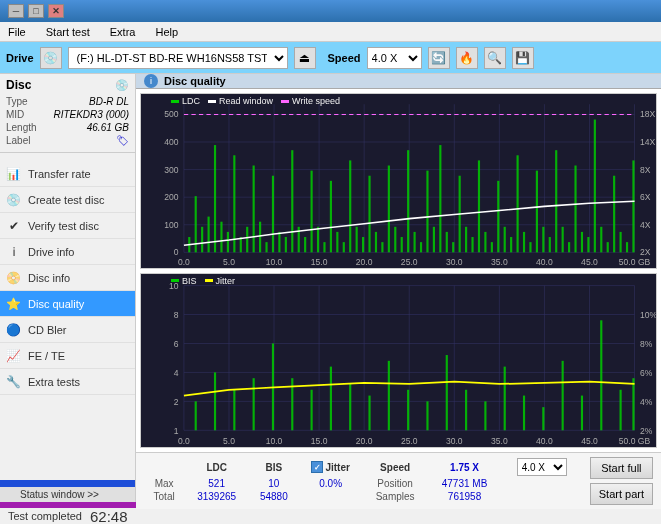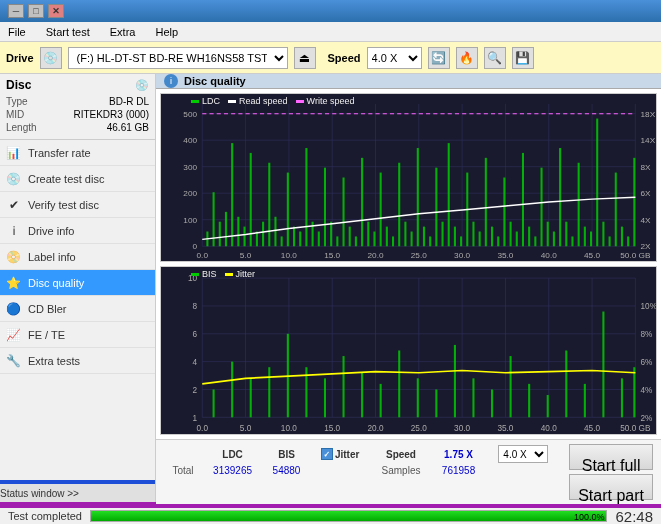--- a/index.html
+++ b/index.html
@@ -52,21 +52,21 @@
       gap: 12px;
       font-size: 11px;
     }
     .menu-item {
       cursor: pointer;
       padding: 2px 4px;
     }
 
     
     .toolbar {
-      background: #fef9c3;
+      background: #7dd3fc;
       height: 32px;
       display: flex;
       align-items: center;
       padding: 0 6px;
       border-bottom: 1px solid #ccc;
       gap: 6px;
     }
     .toolbar-label {
       font-size: 11px;
       font-weight: bold;
@@ -100,26 +100,27 @@
     }
 
     
     .main-layout {
       display: flex;
       height: calc(524px - 22px - 20px - 32px - 22px);
     }
 
     
     .sidebar {
-      width: 156px;
+      width: 136px;
       background: #f0f0f0;
       border-right: 1px solid #ccc;
       display: flex;
       flex-direction: column;
       overflow: hidden;
+      gap: 8px;
     }
 
     
     .disc-panel {
       background: #f0f0f0;
       padding: 4px 6px;
       border-bottom: 1px solid #ccc;
     }
     .disc-panel-header {
       display: flex;
@@ -138,21 +139,21 @@
     }
     .disc-info-key {
       color: #555;
       font-size: 10px;
     }
     .disc-info-val {
       color: #0000cc;
       font-size: 10px;
       text-align: right;
     }
-    .disc-info-val.black { color: #000; }
+    .disc-info-val.black { color: #000; font-style: italic; }
 
     
     .nav-items {
       flex: 1;
       overflow: hidden;
     }
     .nav-item {
       display: flex;
       align-items: center;
       height: 26px;
@@ -173,24 +174,24 @@
       display: flex;
       align-items: center;
       justify-content: center;
       font-size: 12px;
     }
 
     
     .status-bar-sidebar {
       height: 22px;
       background: #e0e0e0;
-      border-top: 4px solid #1d4ed8;
-      display: flex;
-      align-items: center;
-      padding: 0 0;
+      border-top: 7px solid #1d4ed8;
+      display: flex;
+      align-items: center;
+      padding: 0 20px;
       cursor: pointer;
       font-size: 10px;
       color: #333;
     }
 
     
     .content-area {
       flex: 1;
       display: flex;
       flex-direction: column;
@@ -317,23 +318,23 @@
 
     .action-buttons {
       display: flex;
       flex-direction: column;
       gap: 4px;
     }
     .action-btn {
       height: 22px;
       background: linear-gradient(to bottom, #f0f0f0, #d8d8d8);
       border: 1px solid #aaa;
-      font-size: 16px;
+      font-size: 11px;
       cursor: pointer;
-      padding: 12px 8px;
+      padding: 0 8px;
       white-space: nowrap;
     }
 
     
     .bottom-status {
       height: 22px;
       background: #f0f0f0;
       border-top: 6px solid #a21caf;
       display: flex;
       align-items: center;
@@ -419,20 +420,24 @@
         <span class="disc-info-val black">BD-R DL</span>
       </div>
       <div class="disc-info-row">
         <span class="disc-info-key">MID</span>
         <span class="disc-info-val black">RITEKDR3 (000)</span>
       </div>
       <div class="disc-info-row">
         <span class="disc-info-key">Length</span>
         <span class="disc-info-val black">46.61 GB</span>
       </div>
+      <div class="disc-info-row">
+        <span class="disc-info-key">Label</span>
+        <span class="disc-info-val">🏷</span>
+      </div>
     </div>
 
     <div class="nav-items">
       <div class="nav-item">
         <span class="nav-icon">📊</span>
         <span>Transfer rate</span>
       </div>
       <div class="nav-item">
         <span class="nav-icon">💿</span>
         <span>Create test disc</span>
@@ -440,21 +445,21 @@
       <div class="nav-item">
         <span class="nav-icon">✔</span>
         <span>Verify test disc</span>
       </div>
       <div class="nav-item">
         <span class="nav-icon">ℹ</span>
         <span>Drive info</span>
       </div>
       <div class="nav-item">
         <span class="nav-icon">📀</span>
-        <span>Label info</span>
+        <span>Disc info</span>
       </div>
       <div class="nav-item active">
         <span class="nav-icon">⭐</span>
         <span>Disc quality</span>
       </div>
       <div class="nav-item">
         <span class="nav-icon">🔵</span>
         <span>CD Bler</span>
       </div>
       <div class="nav-item">
@@ -482,21 +487,21 @@
     <div class="charts-container">
 
       <div class="chart-wrapper">
         <div class="chart-legend">
           <div class="legend-item">
             <div class="legend-dot" style="background:#00cc00;"></div>
             <span>LDC</span>
           </div>
           <div class="legend-item">
             <div class="legend-dot" style="background:#ffffff;"></div>
-            <span>Read speed</span>
+            <span>Read window</span>
           </div>
           <div class="legend-item">
             <div class="legend-dot" style="background:#ff66ff;"></div>
             <span>Write speed</span>
           </div>
         </div>
         <svg class="chart-svg" viewBox="0 0 480 170" preserveAspectRatio="none">
 
           <rect width="480" height="170" fill="#1a1a2e"></rect>
 
@@ -745,20 +750,29 @@
               </th>
               <th>
                 <select class="speed-select-small">
                   <option>4.0 X</option>
                 </select>
               </th>
             </tr>
           </thead>
           <tbody>
             <tr>
+              <td class="lbl">Max</td>
+              <td class="blue">521</td>
+              <td class="blue">10</td>
+              <td class="blue">0.0%</td>
+              <td class="lbl">Position</td>
+              <td class="blue">47731 MB</td>
+              <td></td>
+            </tr>
+            <tr>
               <td class="lbl">Total</td>
               <td class="blue">3139265</td>
               <td class="blue">54880</td>
               <td></td>
               <td class="lbl">Samples</td>
               <td class="blue">761958</td>
               <td></td>
             </tr>
           </tbody>
         </table>
@@ -768,18 +782,14 @@
         <button class="action-btn">Start full</button>
         <button class="action-btn">Start part</button>
       </div>
     </div>
 
   </div>
 </div>
 
 <div class="bottom-status">
   <span class="status-text">Test completed</span>
-  <div class="progress-bar-container">
-    <div class="progress-bar-fill" style="width:100%;"></div>
-    <span class="progress-text">100.0%</span>
-  </div>
   <span class="time-text">62:48</span>
 </div>
 
 </body></html>

